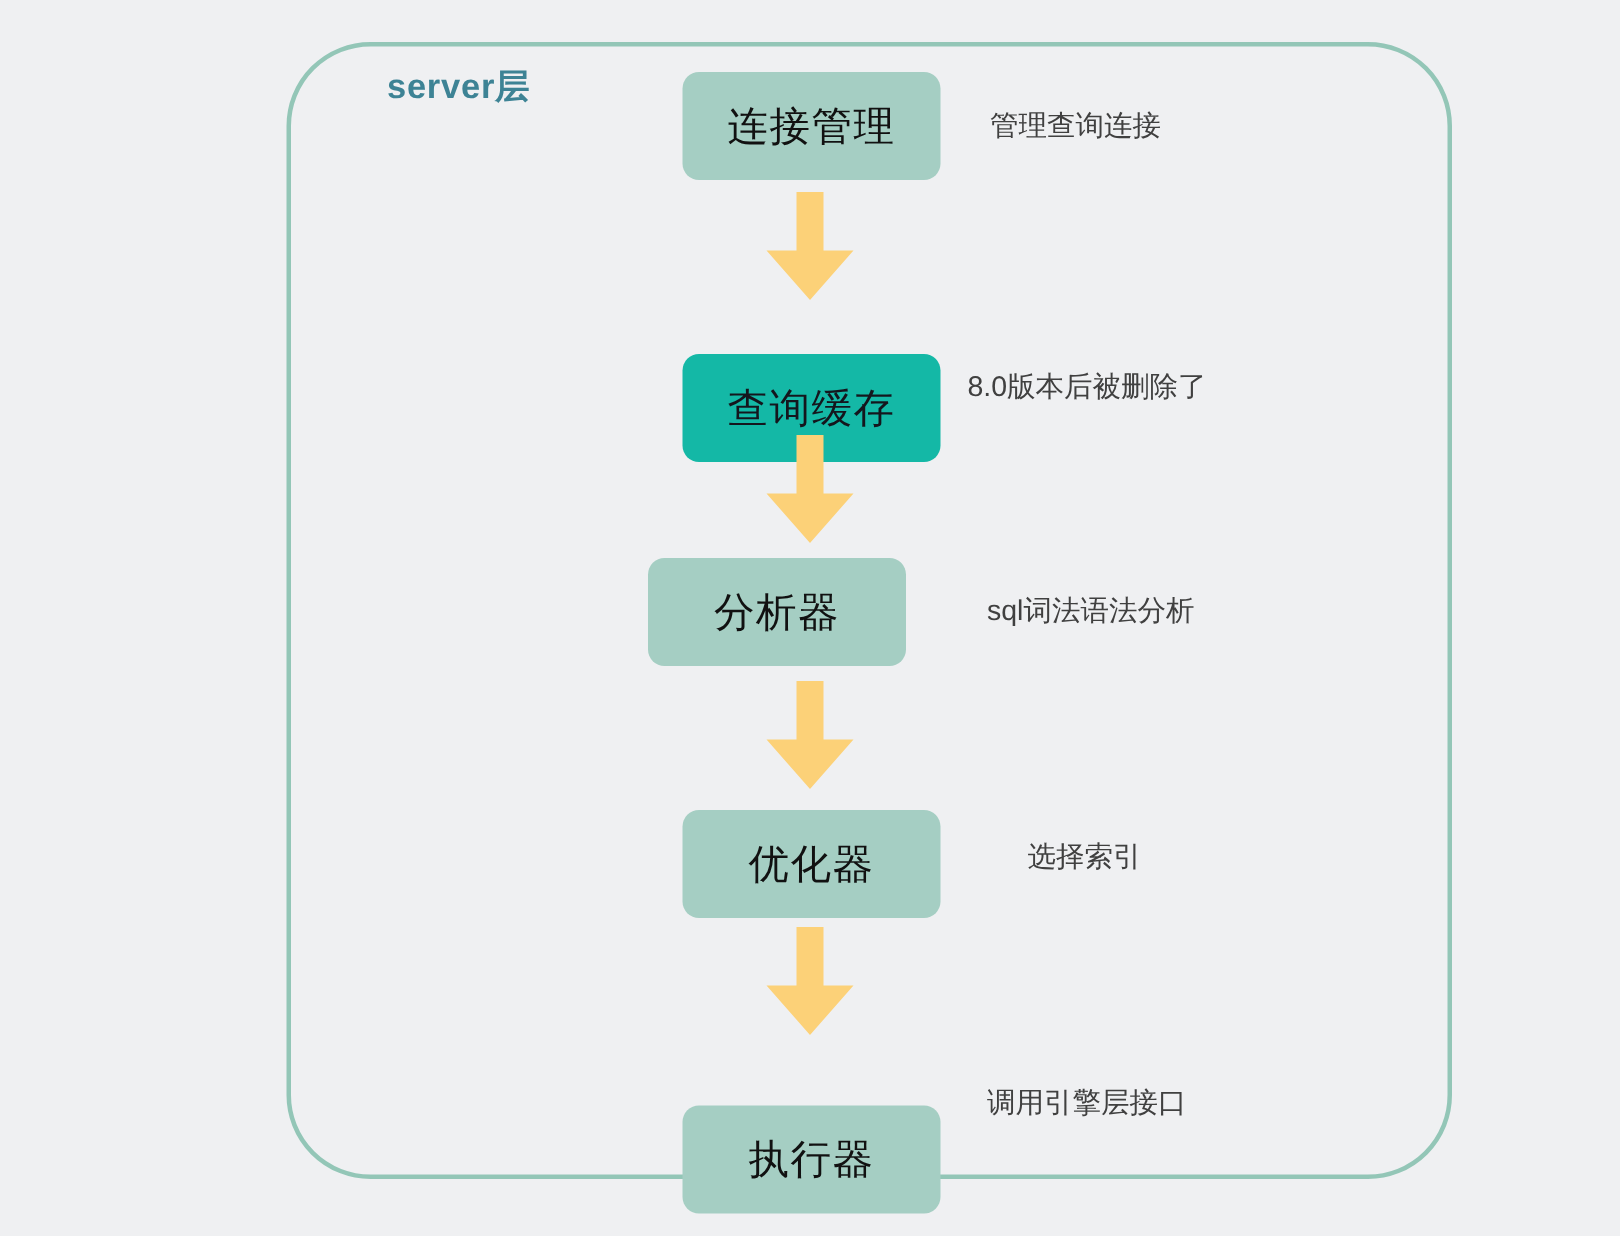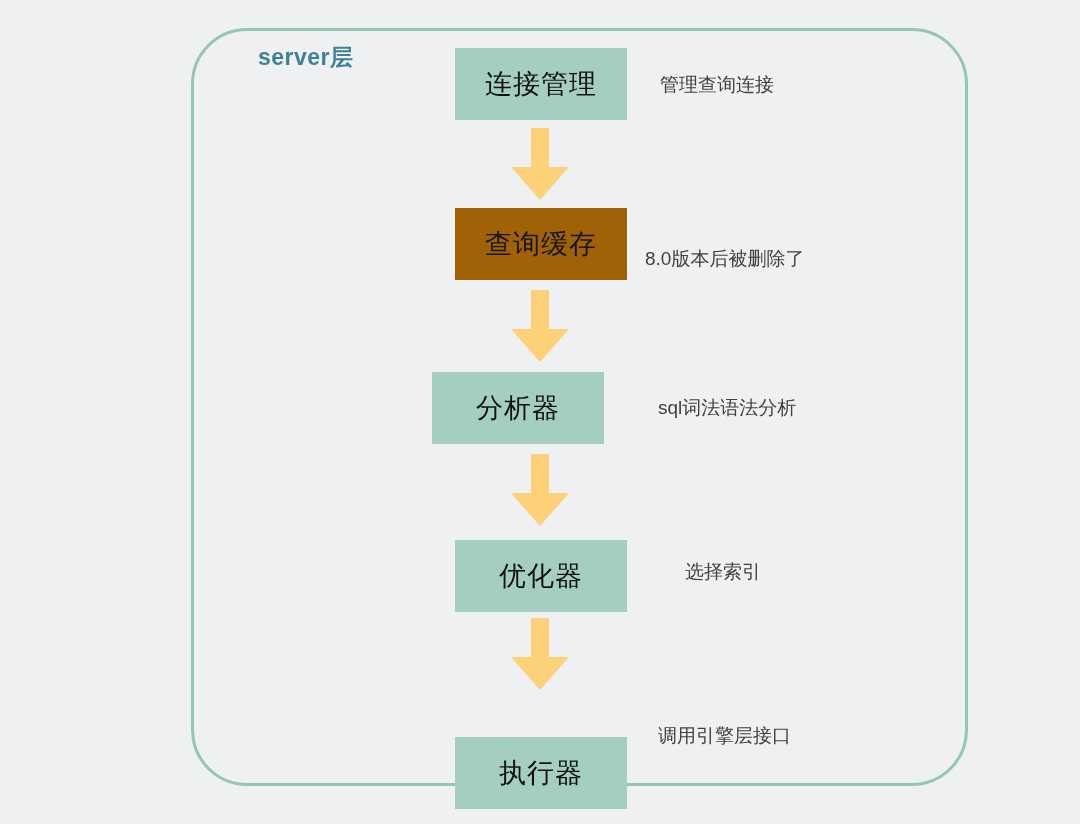--- a/index.html
+++ b/index.html
@@ -46,40 +46,41 @@
     letter-spacing: 0.5px;
     line-height: 1;
     white-space: nowrap;
   }
 
   
   .node {
     position: absolute;
     width: 172px;
     height: 72px;
-    border-radius: 0;
+    border-radius: 11px;
     display: flex;
     align-items: center;
     justify-content: center;
     box-sizing: border-box;
   }
   .node-label {
     font-size: 27px;
     line-height: 1;
     letter-spacing: 1px;
     white-space: nowrap;
   }
   .node.teal {
     background: #a5cec3;
   }
   .node.teal .node-label {
     color: #111111;
   }
   .node.slate {
-    background: #a16207;
+    background: #14b8a6;
+    margin-top: 28px;
   }
   .node.slate .node-label {
     color: #14161d;
   }
 
   
   .node-desc {
     position: absolute;
     font-size: 19px;
     color: #404040;

